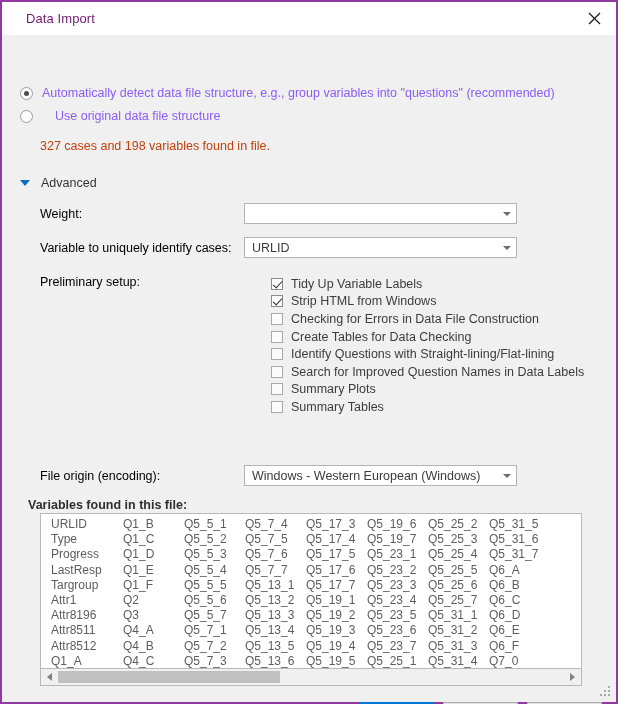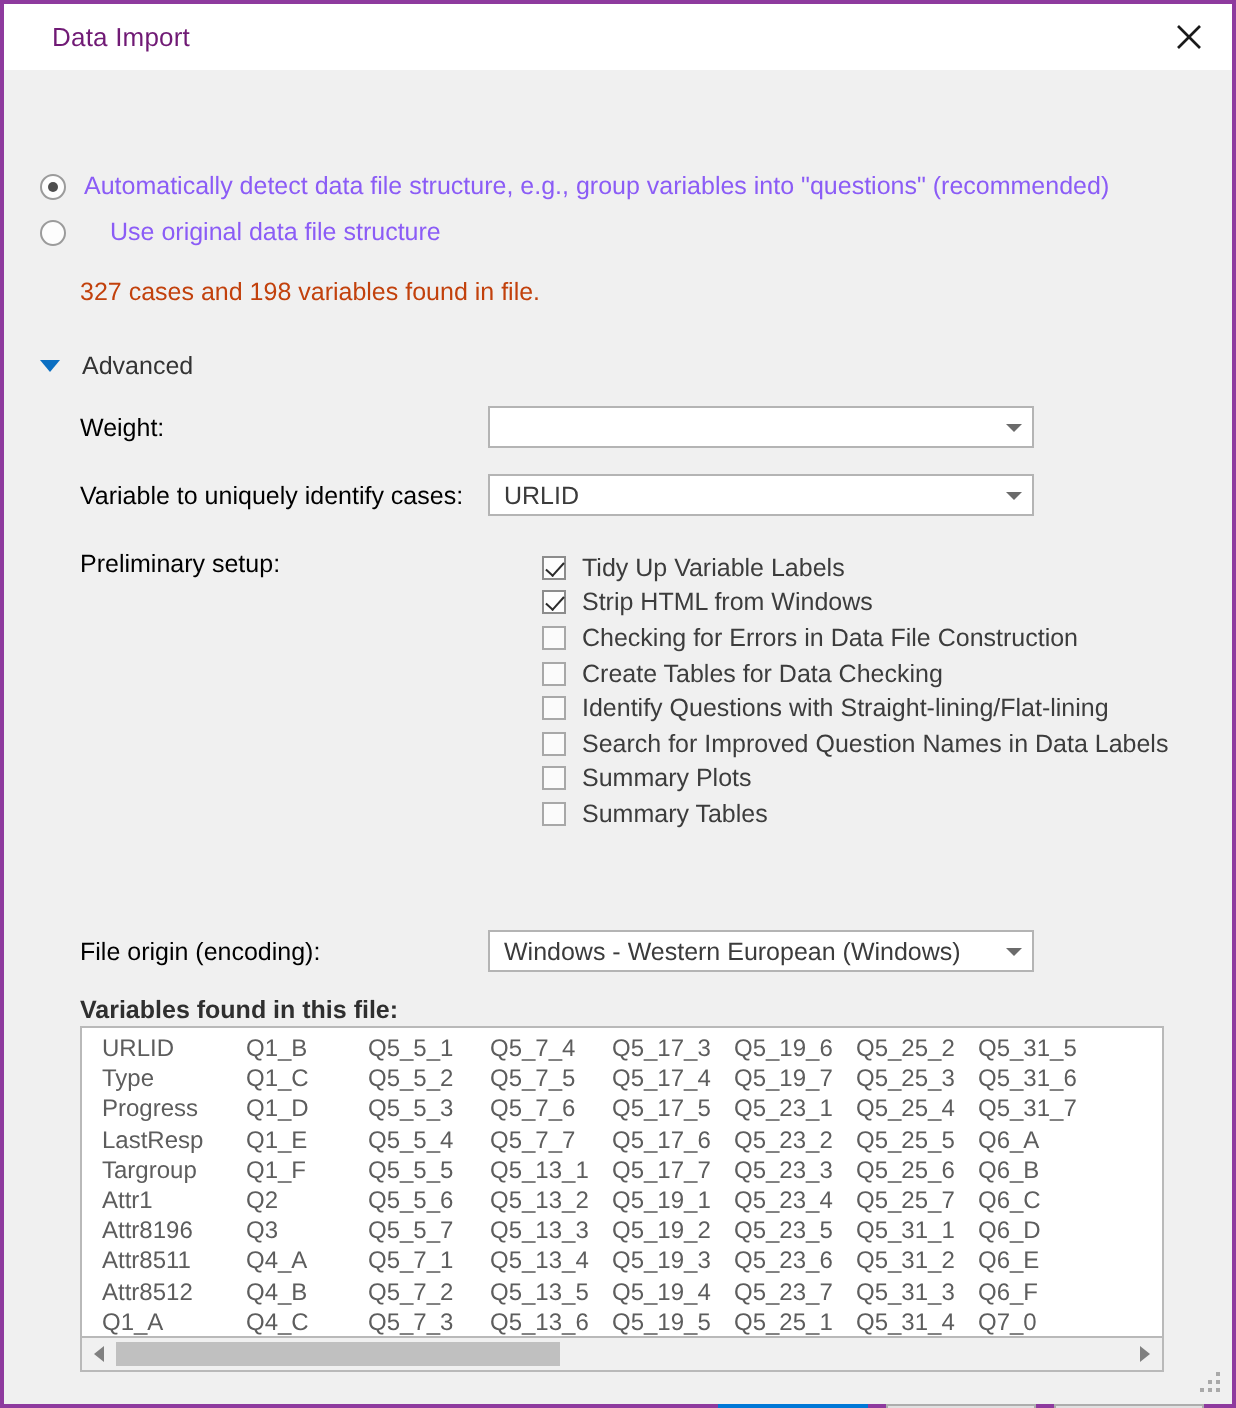--- a/index.html
+++ b/index.html
@@ -201,21 +201,21 @@
   .check-label {
     margin-left: 8px;
     font-size: 12.5px;
     color: #3c3c3c;
     white-space: nowrap;
   }
 
   
   #variables-heading {
     position: absolute;
-    left: 38px;
+    left: 26px;
     top: 463px;
     font-size: 12.5px;
     font-weight: bold;
     color: #2f2f2f;
   }
 
   
   #variables-listbox {
     position: absolute;
     left: 38px;

